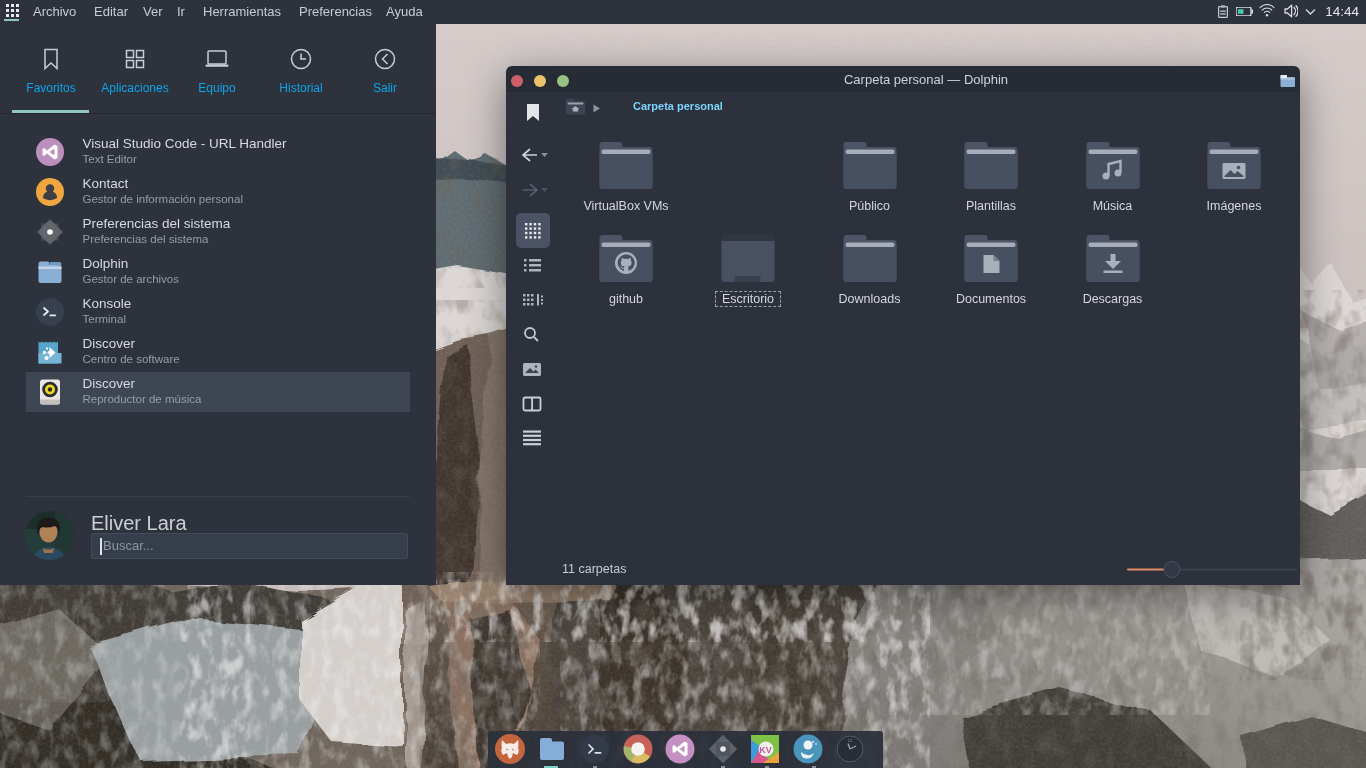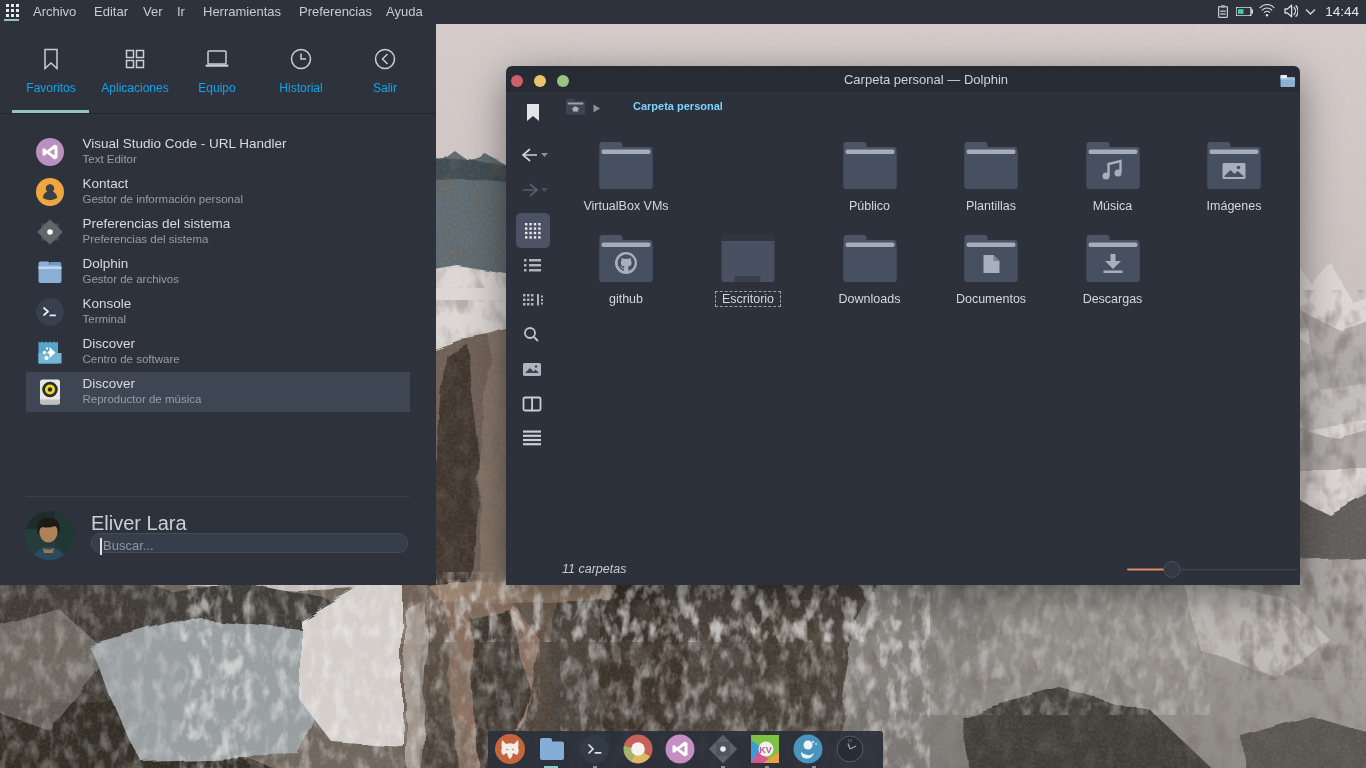--- a/index.html
+++ b/index.html
@@ -20,35 +20,35 @@
 .tabline { position:absolute; left:12px; top:86px; width:77px; height:2.5px; background:#93c5c0; }
 .tabsep { position:absolute; left:0; top:88.5px; width:436px; height:1px; background:#232730; }
 .approw { position:absolute; left:26px; width:384px; height:40px; }
 .approw.sel { background:#3e4653; }
 .appicon { position:absolute; left:10px; top:6px; width:28px; height:28px; }
 .apptitle { position:absolute; left:56.5px; top:3.5px; font-size:13.5px; color:#d7dade; white-space:nowrap; }
 .appsub { position:absolute; left:56.5px; top:21px; font-size:11.5px; color:#969da9; white-space:nowrap; }
 .usersep { position:absolute; left:26px; top:472px; width:384px; height:1px; background:#3a4049; }
 #avatar { position:absolute; left:25px; top:487px; width:49px; height:49px; border-radius:50%; overflow:hidden; }
 #username { position:absolute; left:91px; top:488px; font-size:20px; color:#ccd0d6; }
-#searchbox { position:absolute; left:91px; top:509px; width:317px; height:20px; background:#373e4b; border:1px solid #434b59; border-radius:9px; }
+#searchbox { position:absolute; left:91px; top:509px; width:317px; height:26px; background:#373e4b; border:1px solid #434b59; border-radius:2px; }
 #searchbox .cursor { position:absolute; left:8px; top:4px; width:1.5px; height:17px; background:#dfe2e7; }
 #searchbox .hint { position:absolute; left:11px; top:4px; font-size:13px; color:#8d95a2; }
 
 #win { position:absolute; left:506px; top:66px; width:794px; height:519px; border-radius:6px 6px 0 0; box-shadow:0 10px 40px rgba(0,0,0,0.45); }
 #titlebar { position:absolute; left:0; top:0; width:794px; height:26px; background:#262b34; border-radius:6px 6px 0 0; }
 .tl { position:absolute; top:8.5px; width:12px; height:12px; border-radius:50%; }
 #titletext { position:absolute; left:23px; top:0; width:794px; text-align:center; line-height:27px; font-size:13px; color:#ced2d9; }
 #winbody { position:absolute; left:0; top:26px; width:794px; height:493px; background:#2c313b; }
 .sideicon { position:absolute; left:0; width:52px; text-align:center; }
 #gridbtn { position:absolute; left:10px; top:121px; width:34px; height:34.5px; background:#4a5263; border-radius:5px; }
 .crumbtext { position:absolute; left:127px; top:8px; font-size:11px; font-weight:bold; color:#7dd3fc; }
 .folder { position:absolute; width:122px; }
 .folder .label { position:absolute; top:59px; width:122px; text-align:center; font-size:12.5px; color:#d4d7dd; }
-#statusbar { position:absolute; left:0; bottom:0; width:794px; height:28px;font-style:italic; }
+#statusbar { position:absolute; left:0; bottom:0; width:794px; height:28px; }
 #statustext { position:absolute; left:56px; top:5px; font-size:12.5px; color:#c6cad2; }
 
 #dock { position:absolute; left:488px; top:731px; width:395px; height:37px; background:rgba(42,47,58,0.93); border-radius:3px 3px 0 0;text-align:right; }
 .dockicon { position:absolute; top:3px; width:30px; height:30px; }
 </style>
 </head>
 <body>
 <div id="screen">
   <svg id="wallpaper" viewBox="0 0 1366 768" preserveAspectRatio="none">
     <defs>

